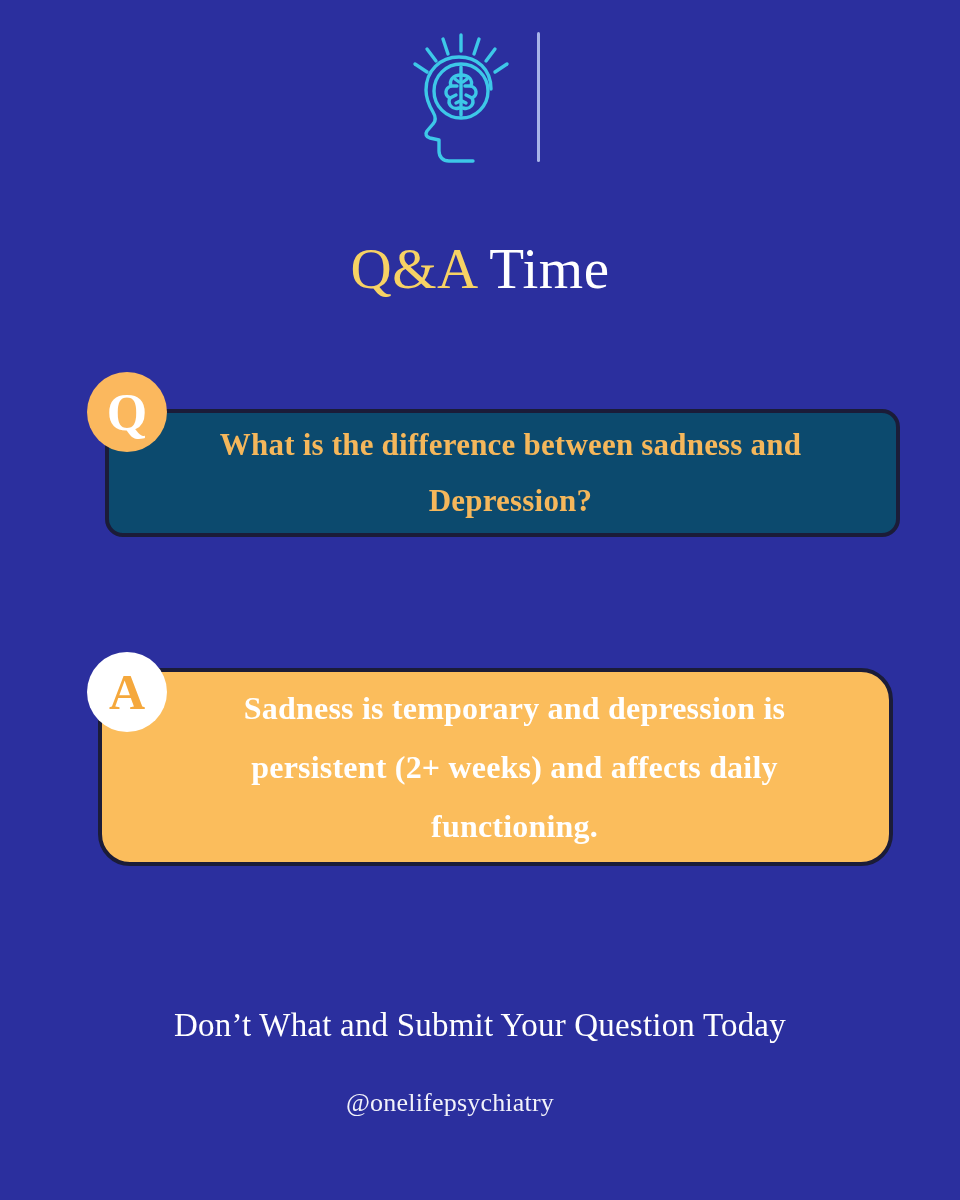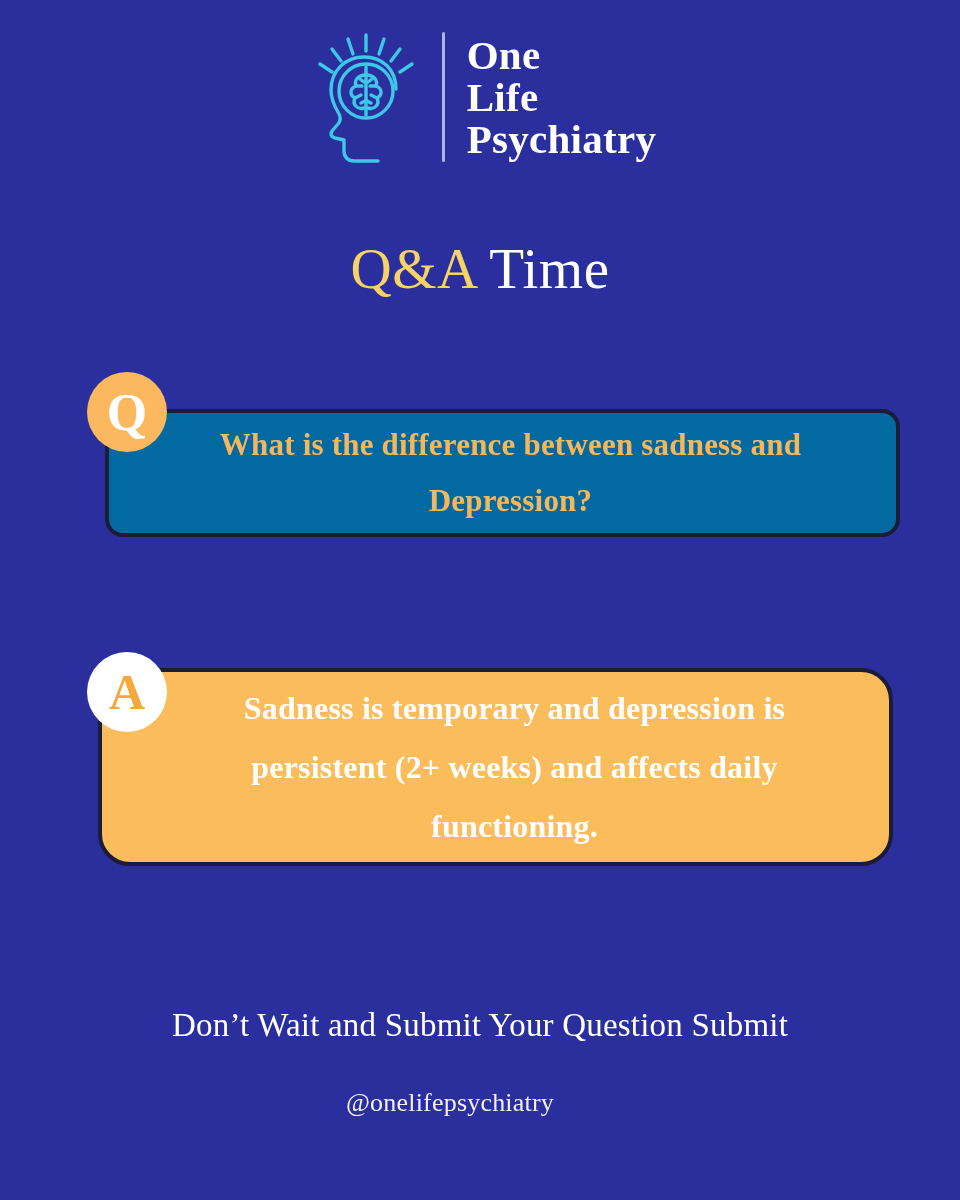--- a/index.html
+++ b/index.html
@@ -82,21 +82,21 @@
     position: absolute;
     left: 105px;
     top: 409px;
     width: 795px;
     height: 128px;
   }
 
   .question-card {
     position: absolute;
     inset: 0;
-    background: #0369a1;
+    background: #0c4a6e;
     border: 4px solid #1B1C38;
     border-radius: 18px;
     display: flex;
     align-items: center;
     justify-content: center;
     padding: 6px 58px 6px 74px;
   }
 
   .question-text {
     color: #F5B75B;
@@ -214,39 +214,34 @@
       <path d="M62 36 L62 84"></path>
       <path d="M62 44 C54 44 50 49 52 55 C46 57 45 64 51 67 C48 73 53 79 60 77"></path>
       <path d="M62 44 C70 44 74 49 72 55 C78 57 79 64 73 67 C76 73 71 79 64 77"></path>
       <path d="M52 55 L58 55 M51 67 L57 64 M72 55 L66 55 M73 67 L67 64"></path>
       <path d="M56 48 L60 51 M68 48 L64 51 M57 72 L61 70 M67 72 L63 70"></path>
     </g>
   </svg>
 
   <div class="logo-divider"></div>
 
-  <div class="logo-wordmark">
-    <span>One</span>
-    <span>Life</span>
-    <span>Psychiatry</span>
-  </div>
 </div>
 
 <div class="qa-title">
   <span class="accent">Q&amp;A</span><span class="plain"> Time</span>
 </div>
 
 <div class="question-wrap">
   <div class="question-card">
     <div class="question-text">What is the difference between sadness and Depression?</div>
   </div>
   <div class="badge badge-q">Q</div>
 </div>
 
 <div class="answer-wrap">
   <div class="answer-card">
     <div class="answer-text">Sadness is temporary and depression is persistent (2+ weeks) and affects daily functioning.</div>
   </div>
   <div class="badge badge-a">A</div>
 </div>
 
-<div class="footer-cta">Don’t Wait and Submit Your Question Submit</div>
+<div class="footer-cta">Don’t What and Submit Your Question Today</div>
 <div class="footer-handle">@onelifepsychiatry</div>
 
 </body></html>

